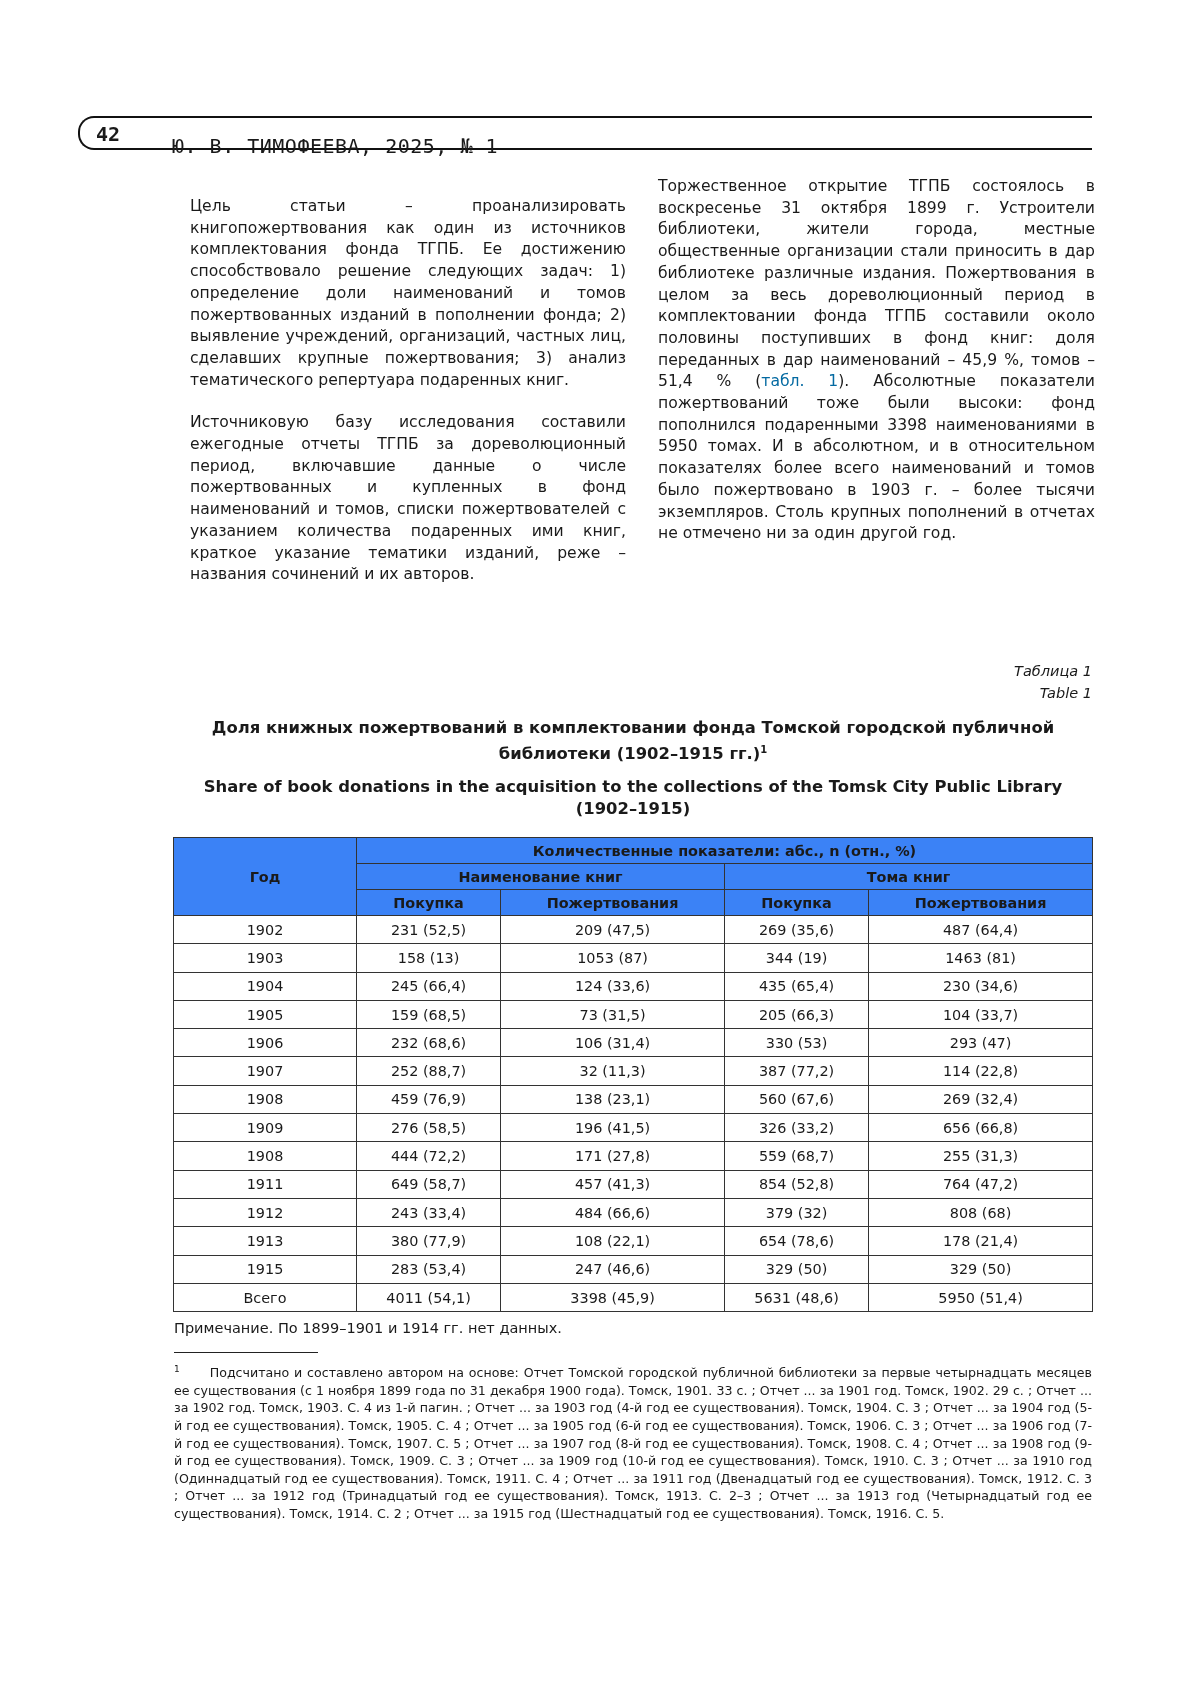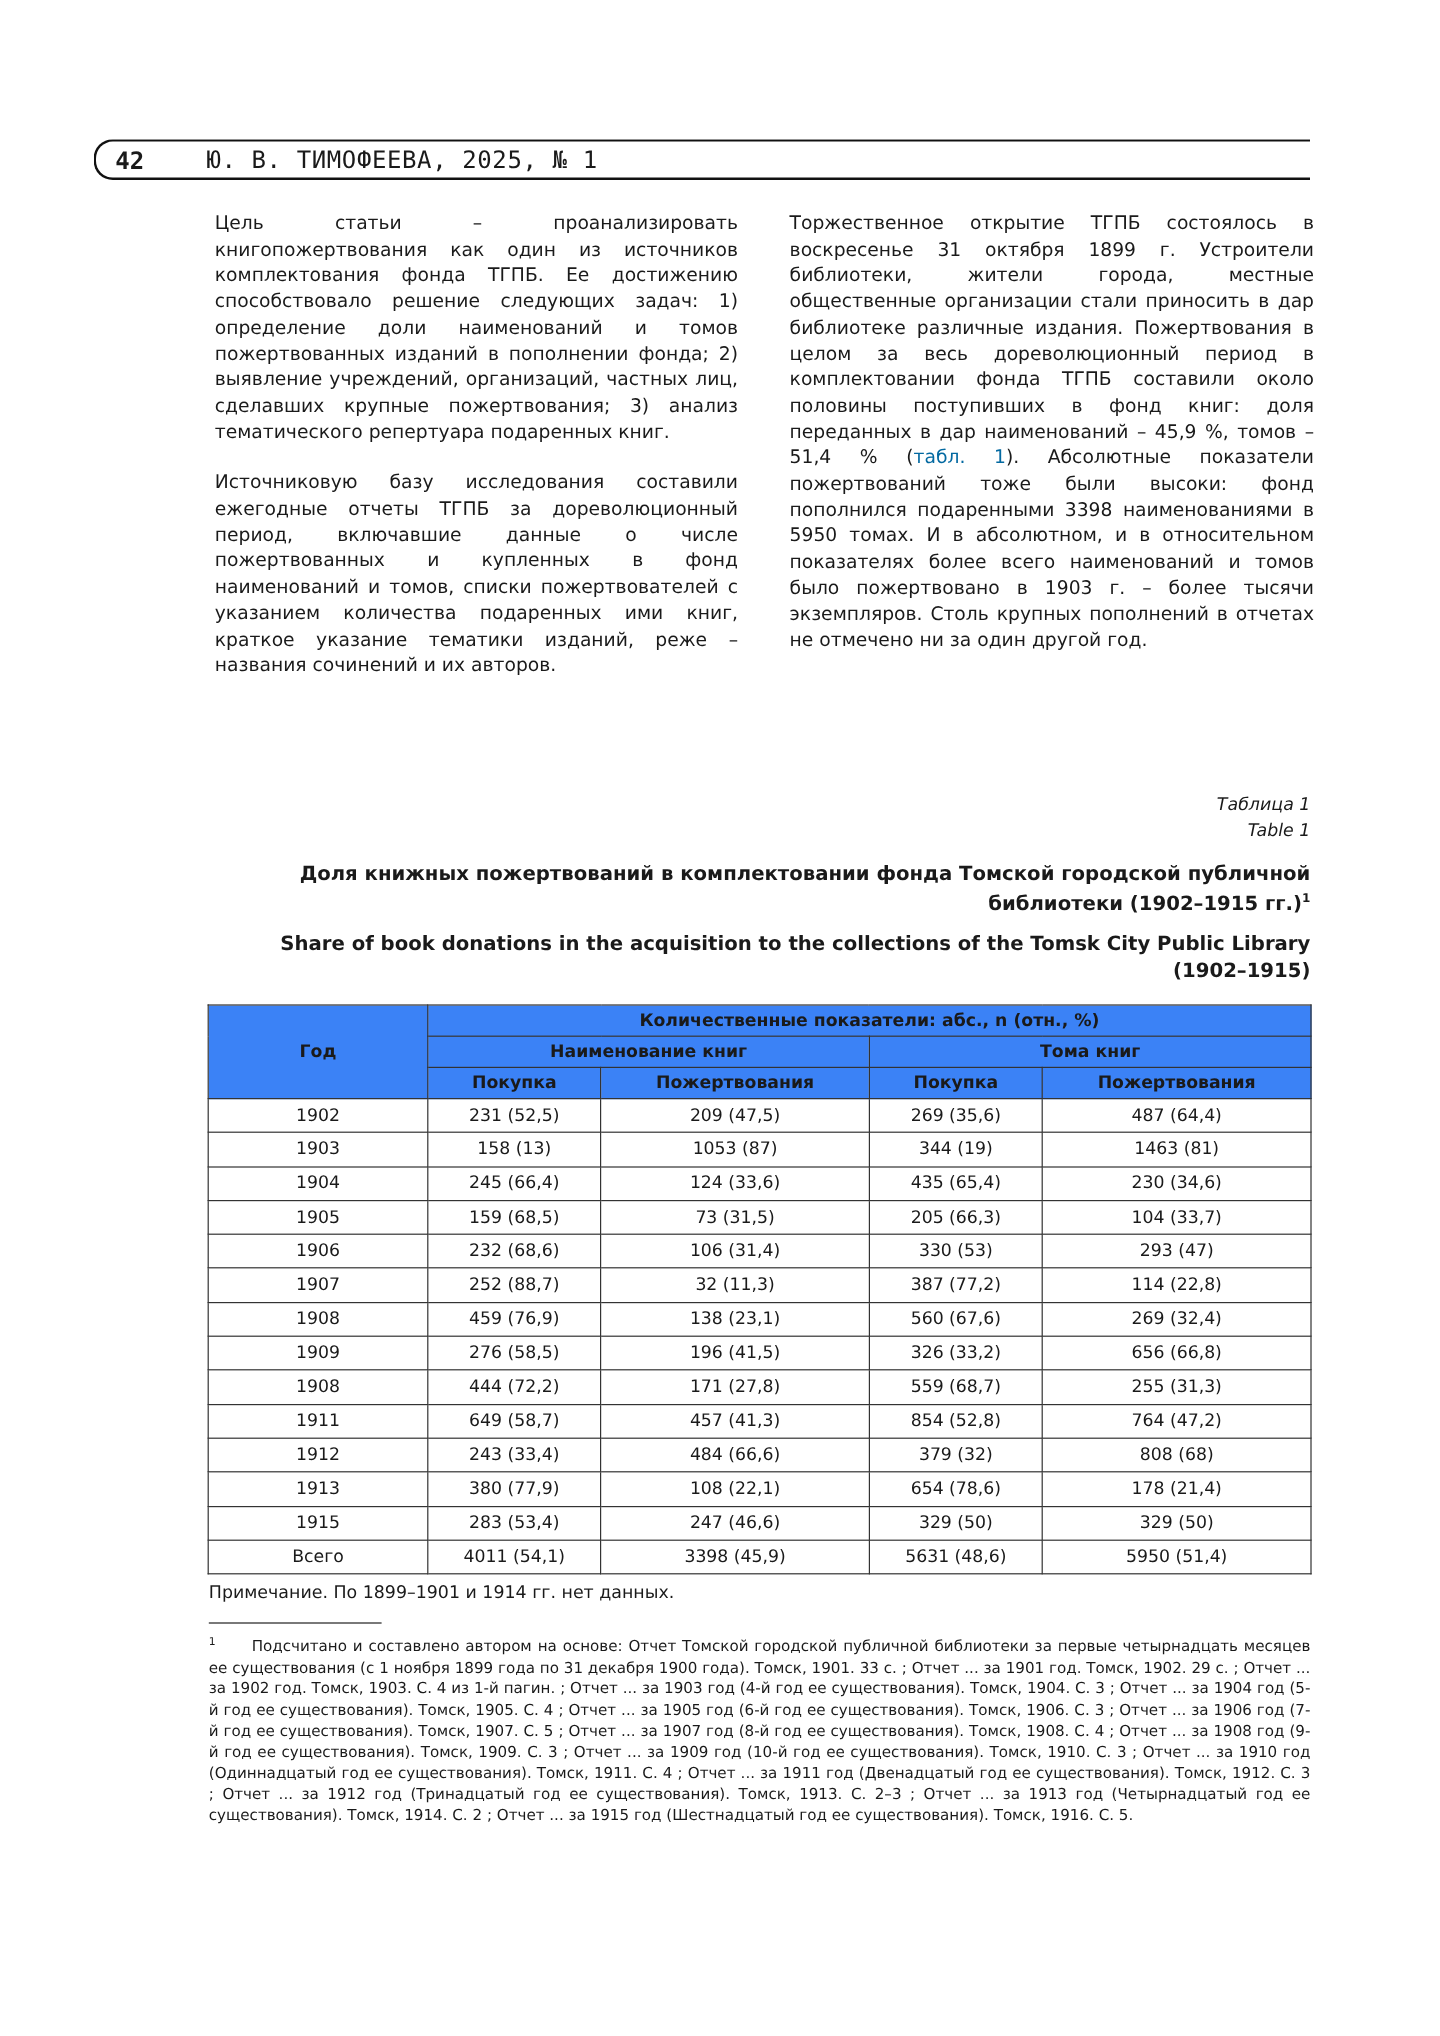--- a/index.html
+++ b/index.html
@@ -1,27 +1,27 @@
 <!DOCTYPE html>
 <html><head>
 <meta charset="utf-8">
 <style>
   html, body { margin: 0; padding: 0; background: #ffffff; }
   body { width: 1200px; height: 1697px; position: relative; overflow: hidden; color: #1a1a1a; font-family: "DejaVu Sans", sans-serif; }
   .running-head { position: absolute; left: 78px; top: 116px; width: 1014px; height: 34px; border: 2px solid #111; border-right: none; border-radius: 16px 0 0 16px; box-sizing: border-box; }
   .page-num { position: absolute; left: 16px; top: 4px; font: bold 20px "DejaVu Sans Mono", monospace; letter-spacing: 0px; }
-  .journal { position: absolute; left: 92px; top: 3px; font: 20px "DejaVu Sans Mono", monospace; letter-spacing: 0.5px; }
+  .journal { position: absolute; left: 92px; top: 16px; font: 20px "DejaVu Sans Mono", monospace; letter-spacing: 0.5px; }
   .col { position: absolute; top: 176px; width: 430px; font-size: 15.6px; line-height: 21.7px; text-align: justify; }
-  .col.left { left: 179px; width: 436px; }
+  .col.left { left: 190px; width: 436px; margin-top: 20px; }
   .col.right { left: 658px; width: 437px; }
   .col p { margin: 0 0 21px 0; }
   .sec-title { font-weight: bold; font-size: 17.4px; line-height: 22px; margin: 0 0 18px 0 !important; text-align: left; }
   .ref-link { color: #0369a1; }
   .table-caption { position: absolute; right: 108px; top: 660px; text-align: right; font-style: italic; font-size: 14.5px; line-height: 22px; }
-  .table-title { position: absolute; left: 174px; width: 918px; text-align: right; font-weight: bold; font-size: 16.4px; line-height: 22px; }
+  .table-title { position: absolute; left: 174px; width: 918px; text-align: center; font-weight: bold; font-size: 16.4px; line-height: 22px; }
   .table-title.ru { top: 717px; }
   .table-title.en { top: 776px; }
   table.data { position: absolute; left: 173px; top: 837px; width: 920px; border-collapse: collapse; font-size: 14.4px; }
   table.data td, table.data th { border: 1.5px solid #333; text-align: center; padding: 0; height: 27.3px; }
   table.data thead th { background: #3b82f6; font-weight: bold; height: 25px; }
   table.data th.year-head { width: 182px; }
   .note { position: absolute; left: 174px; top: 1320px; font-size: 14.5px; }
   .fn-rule { position: absolute; left: 174px; top: 1352px; width: 144px; border-top: 1.5px solid #222; }
   .footnote { position: absolute; left: 174px; top: 1361px; width: 918px; font-size: 12.6px; line-height: 17.6px; text-align: justify; }
   .fn-mark { font-size: 9px; vertical-align: super; margin-right: 30px; }

